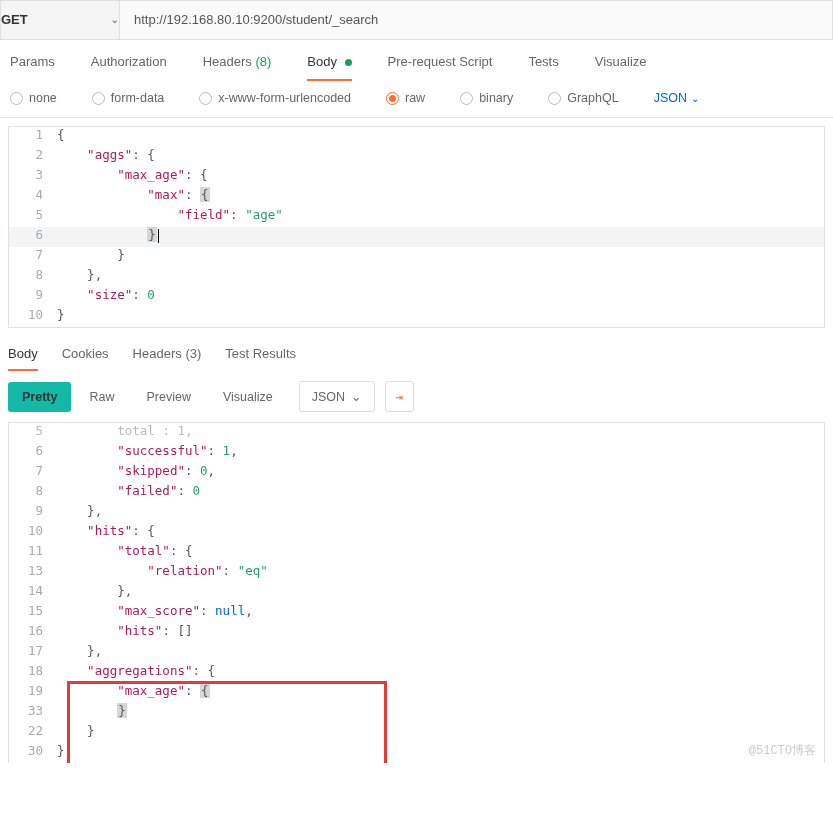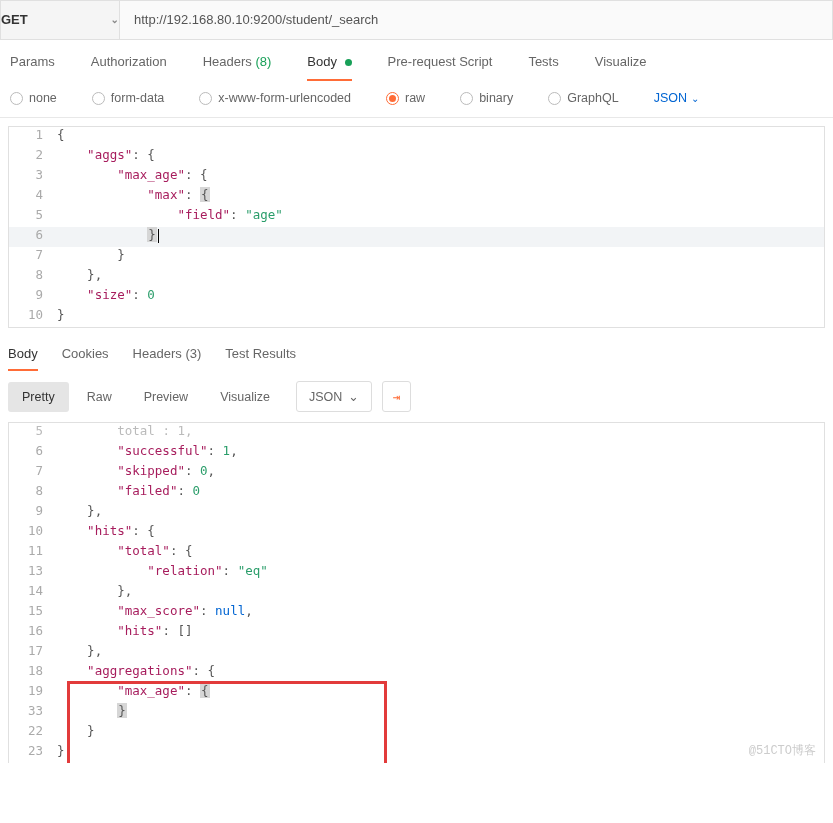--- a/index.html
+++ b/index.html
@@ -30,21 +30,21 @@
 .tok-num { color: #2a9d6a; }
 .tok-punc { color: #555; }
 .brace-hl { background: #d6d6d6; padding: 0 1px; }
 .cur { display: inline-block; width: 1.5px; height: 14px; background: #000; vertical-align: middle; margin-left: 1px; }
 
 .resp-tabs { display: flex; gap: 24px; padding: 18px 8px 0 8px; font-size: 13px; color: #666; }
 .resp-tab { padding-bottom: 8px; cursor: pointer; }
 .resp-tab.active { color: #333; border-bottom: 2px solid #ff6c37; }
 .resp-toolbar { display: flex; align-items: center; gap: 4px; padding: 10px 8px 6px 8px; font-size: 12.5px; color: #666; }
 .resp-toolbar .seg { padding: 8px 14px; cursor: pointer; border-radius: 3px; }
-.resp-toolbar .seg.active { background: #e5e5e5; font-weight: 400; color: #333; }
+.resp-toolbar .seg.active { background: #14b8a6; font-weight: 700; color: #333; }
 .resp-toolbar .json-dd { display: flex; align-items: center; gap: 6px; padding: 7px 12px; border: 1px solid #ddd; border-radius: 3px; margin-left: 8px; cursor: pointer; }
 .resp-toolbar .wrap-btn { padding: 7px 10px; border: 1px solid #ddd; border-radius: 3px; margin-left: 6px; cursor: pointer; color: #ff6c37; font-family: monospace; }
 .resp-editor { border: 1px solid #e0e0e0; margin: 4px 8px 0 8px; font-family: Consolas, Menlo, monospace; font-size: 12.5px; position: relative; border-bottom: none; }
 .dim { color: #bbb; }
 .tok-key2 { color: #a71d5d; }
 .tok-null { color: #0265d2; }
 .red-box { position: absolute; border: 3px solid #e23b3b; pointer-events: none; }
 .watermark { position: absolute; right: 8px; bottom: 4px; color: #ccc; font-size: 12px; font-family: Liberation Mono, monospace; }
 </style>
 </head>
@@ -229,18 +229,18 @@
     </div>
   <div class="code-line">
       <div class="ln">33</div>
       <div class="code">        <span class="tok-punc brace-hl">}</span></div>
     </div>
   <div class="code-line">
       <div class="ln">22</div>
       <div class="code">    <span class="tok-punc">}</span></div>
     </div>
   <div class="code-line">
-      <div class="ln">23</div>
+      <div class="ln">30</div>
       <div class="code"><span class="tok-punc">}</span></div>
     </div>
   <div class="red-box" style="left:58px; top:258px; width:320px; height:102px;"></div>
   <div class="watermark">@51CTO博客</div>
 </div>
 
 </body></html>

